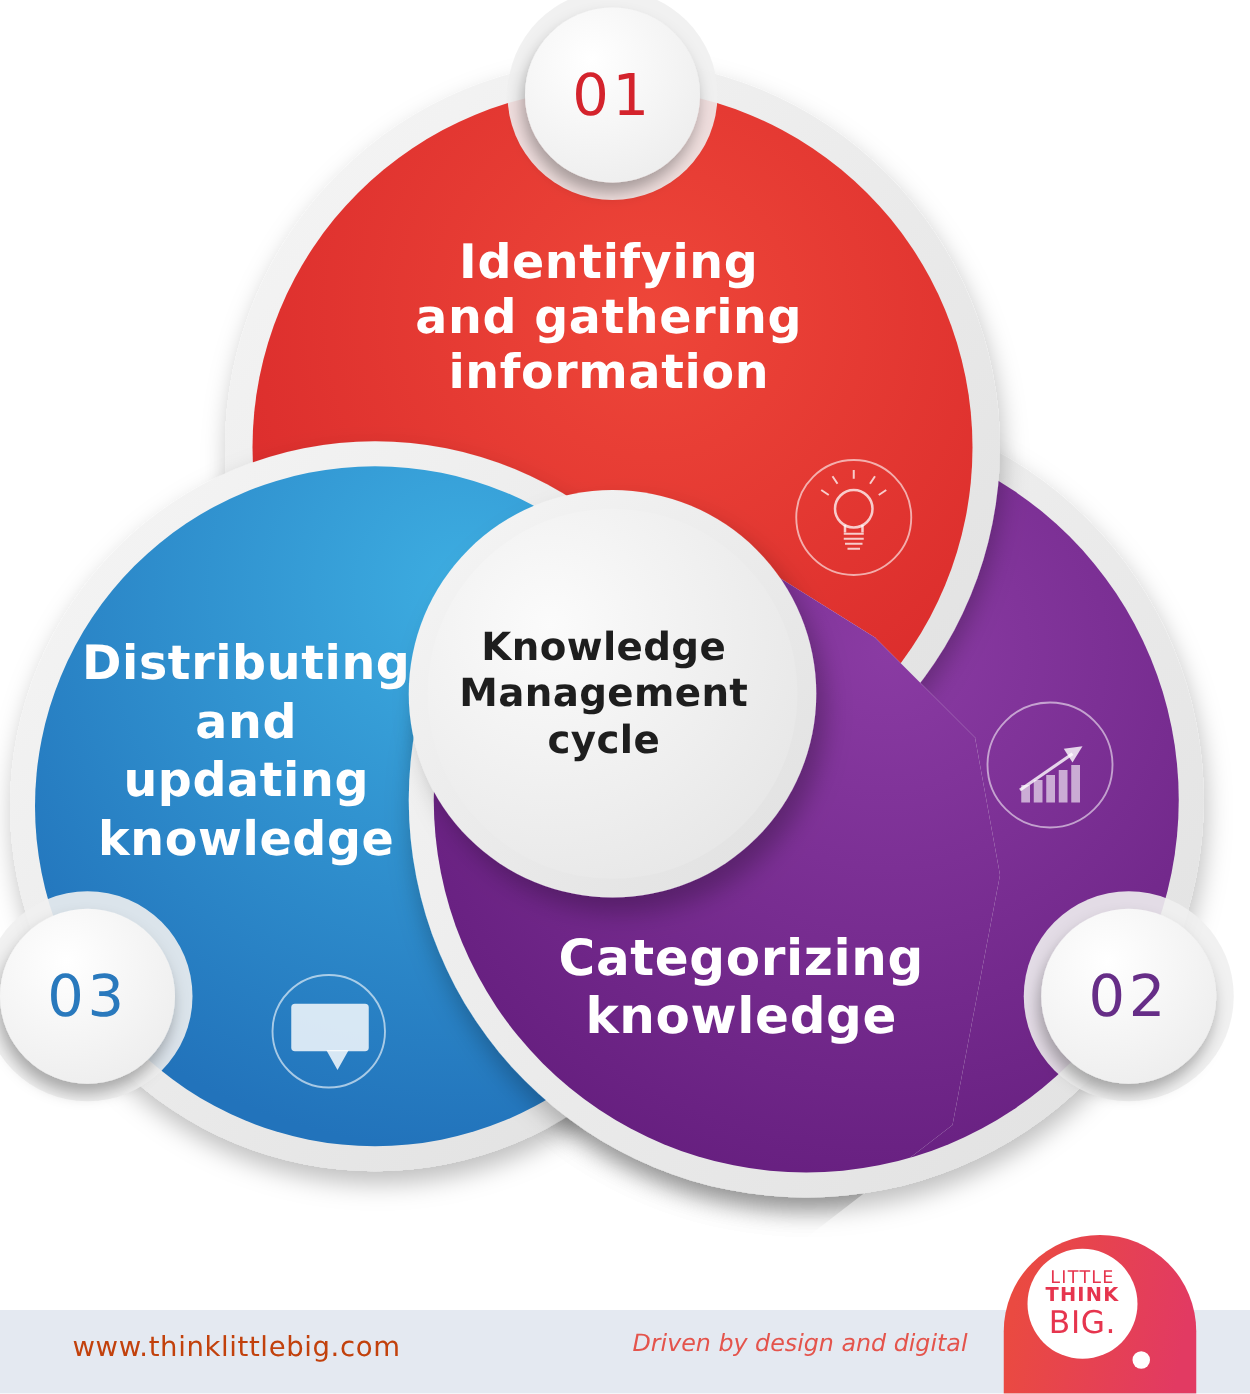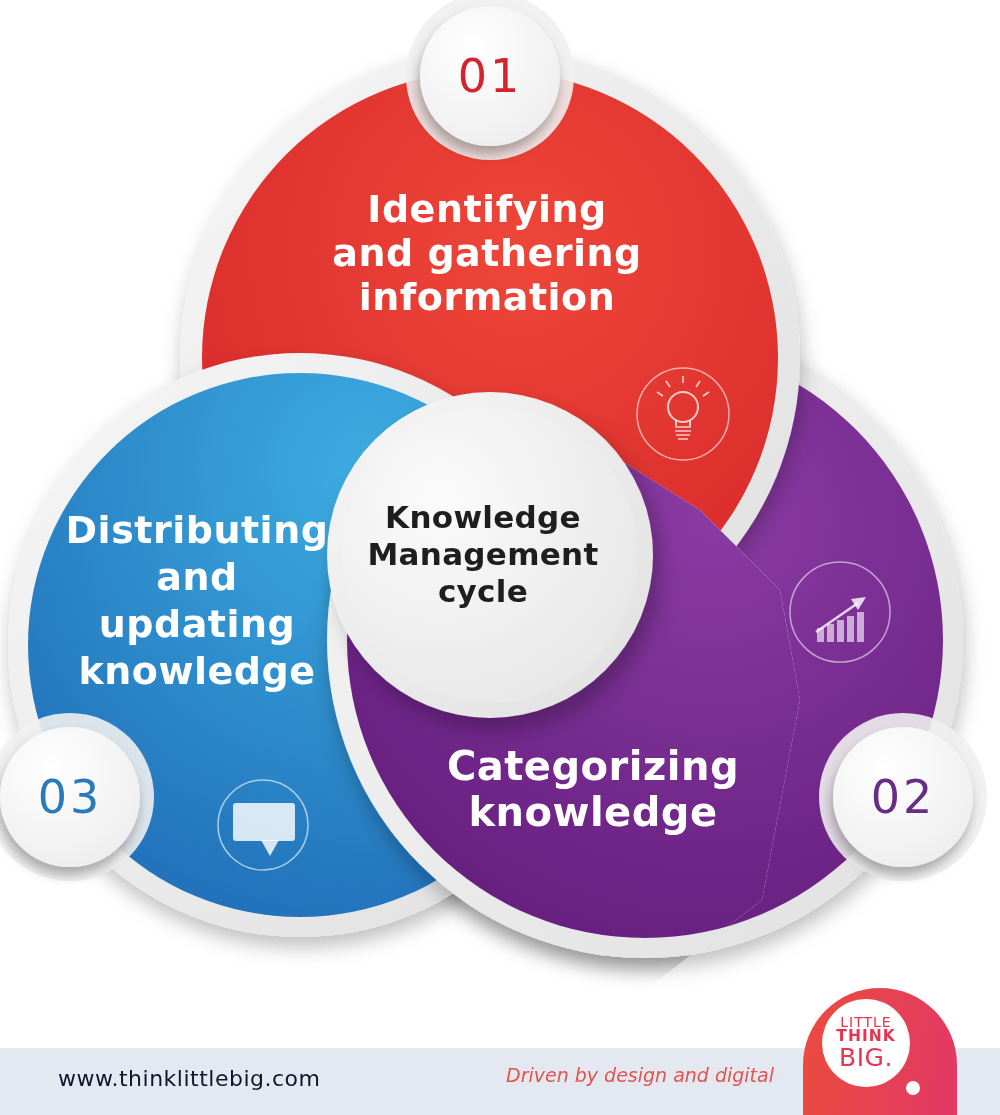--- a/index.html
+++ b/index.html
@@ -4,21 +4,21 @@
 <style>
   html,body{margin:0;padding:0;background:#ffffff;}
   .page{position:relative;width:1000px;height:1115px;overflow:hidden;background:#ffffff;
         font-family:"DejaVu Sans", sans-serif;}
   svg text{font-family:"DejaVu Sans", sans-serif;}
   .seg-title{fill:#ffffff;font-size:38px;font-weight:bold;text-anchor:middle;letter-spacing:.5px;}
   .seg-title-lg{fill:#ffffff;font-size:40px;font-weight:bold;text-anchor:middle;letter-spacing:.5px;}
   .center-title{fill:#1e1e1e;font-size:31px;font-weight:bold;text-anchor:middle;letter-spacing:.3px;}
   .badge-num{font-size:46px;font-weight:400;text-anchor:middle;letter-spacing:3px;}
   .footer-bar{position:absolute;left:0;top:1048px;width:1000px;height:67px;background:#e4e9f1;}
-  .website{position:absolute;left:58px;top:1066px;font-size:22px;color:#0f172a;letter-spacing:.5px;}
+  .website{position:absolute;left:58px;top:1066px;font-size:22px;color:#c2410c;letter-spacing:.5px;}
   .tagline{position:absolute;left:450px;top:1064px;width:380px;text-align:center;
            font-size:19px;font-style:italic;color:#e4544c;font-weight:500;}
   .logo{position:absolute;left:803px;top:988px;width:154px;height:127px;
         border-radius:77px 77px 0 0;background:linear-gradient(100deg,#ea4a41 10%,#e23a62 90%);}
   .logo-circle{position:absolute;left:19px;top:11px;width:88px;height:88px;border-radius:50%;
         background:#ffffff;display:flex;flex-direction:column;align-items:center;justify-content:center;
         color:#e6354e;line-height:1.02;}
   .logo-line1{font-size:14px;font-weight:400;letter-spacing:1px;}
   .logo-line2{font-size:15.5px;font-weight:700;letter-spacing:1px;}
   .logo-line3{font-size:25px;font-weight:400;letter-spacing:.5px;}

